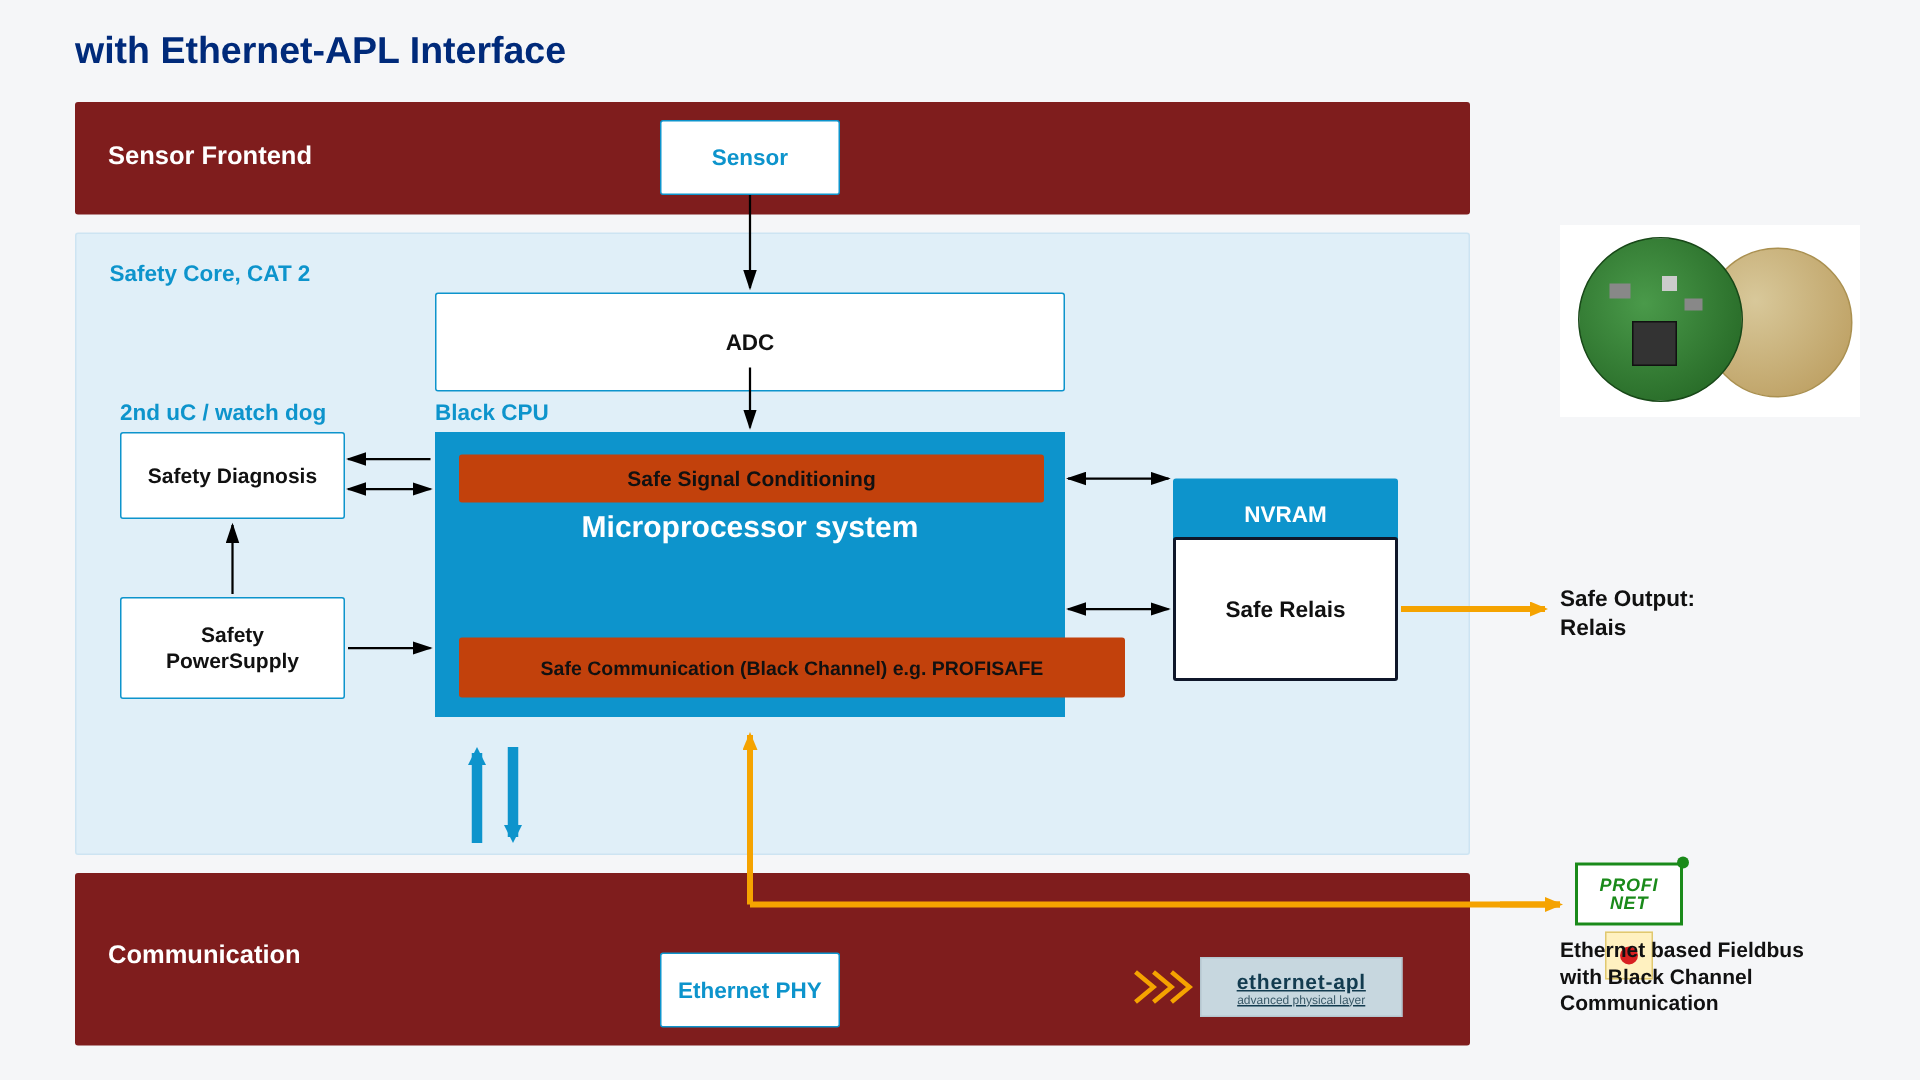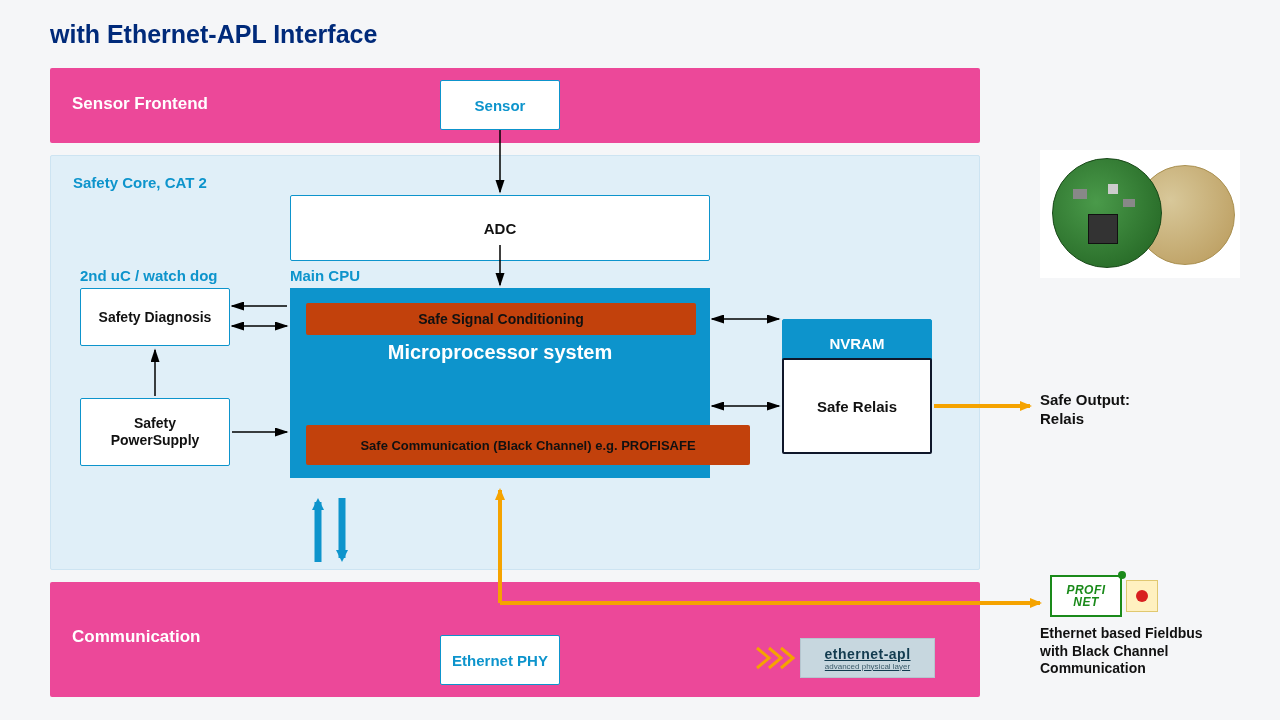--- a/index.html
+++ b/index.html
@@ -16,21 +16,21 @@
     left:50px; top:20px;
     color:#002a7a;
     font-weight:700;
     font-size:25px;
   }
   .panel {
     position:absolute;
     border-radius:2px;
   }
   .panel-blue {
-    background:#ec4899;
+    background:#7f1d1d;
   }
   .panel-light {
     background:#e0eff8;
     border:1px solid #cde4f2;
   }
   .panel-label {
     color:#fff;
     font-weight:700;
     font-size:17px;
   }
@@ -111,20 +111,21 @@
     color:#123b4f;
     text-decoration:underline;
   }
   .logo-apl .line1 { font-weight:700; font-size:14px; letter-spacing:0.5px; }
   .logo-apl .line2 { font-size:8px; color:#3a5a69; }
   .profinet {
     position:absolute;
     display:flex;
     gap:4px;
     align-items:center;
+    flex-direction:column;
   }
   .profinet-box {
     width:72px; height:42px;
     border:2px solid #1a8a1a;
     background:#fff;
     display:flex;
     flex-direction:column;
     align-items:center;
     justify-content:center;
     font-weight:900;
@@ -176,21 +177,21 @@
 </div>
 <div class="box box-blue-text" style="left:440px; top:80px; width:120px; height:50px;">Sensor</div>
 
 <div class="panel panel-light" style="left:50px; top:155px; width:930px; height:415px;">
   <div class="panel-label-light" style="position:absolute; left:22px; top:18px;">Safety Core, CAT 2</div>
 </div>
 
 <div class="box" style="left:290px; top:195px; width:420px; height:66px;">ADC</div>
 
 <div class="panel-label-light" style="position:absolute; left:80px; top:267px;">2nd uC / watch dog</div>
-<div class="panel-label-light" style="position:absolute; left:290px; top:267px;">Main CPU</div>
+<div class="panel-label-light" style="position:absolute; left:290px; top:267px;">Black CPU</div>
 
 <div class="box" style="left:80px; top:288px; width:150px; height:58px; font-size:14px;">Safety Diagnosis</div>
 
 <div class="box" style="left:80px; top:398px; width:150px; height:68px; font-size:14px; line-height:1.25;">Safety PowerSupply</div>
 
 <div class="cpu-block" style="left:290px; top:288px; width:420px; height:190px;">
   <div class="cpu-inner" style="left:15px; top:14px; width:390px; height:32px;">Safe Signal Conditioning</div>
   <div class="cpu-title">Microprocessor system</div>
   <div class="cpu-inner" style="left:15px; top:136px; width:444px; height:40px; font-size:13px;">Safe Communication (Black Channel) e.g. PROFISAFE</div>
 </div>

